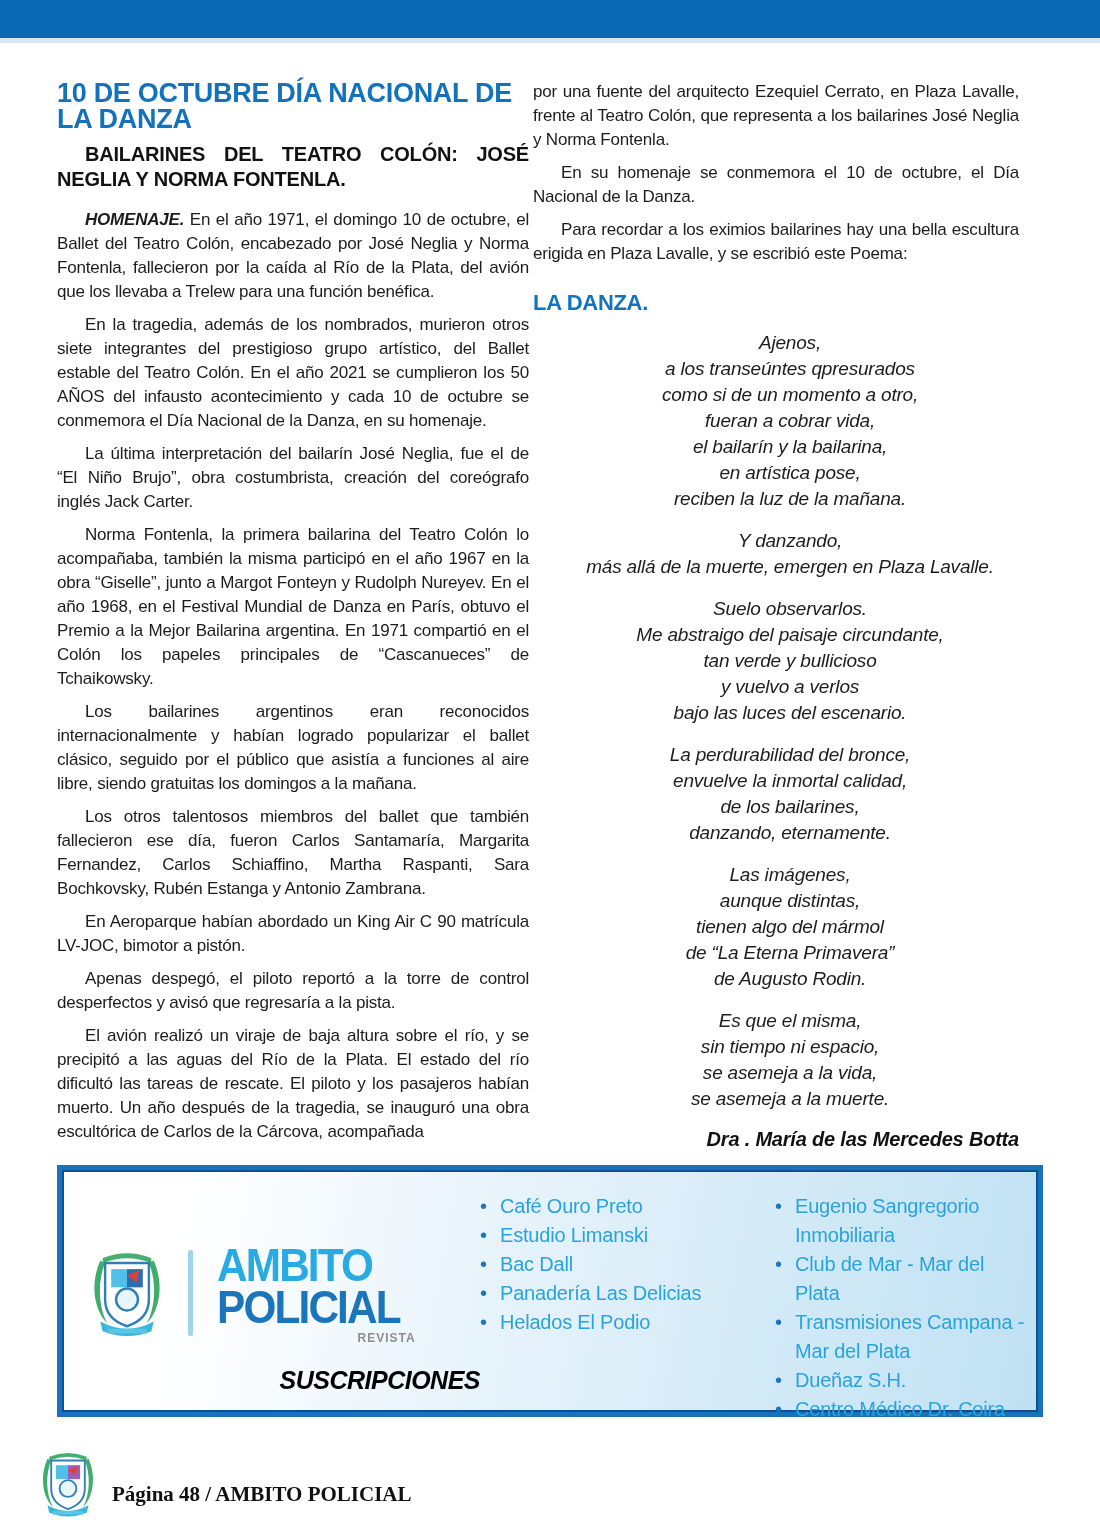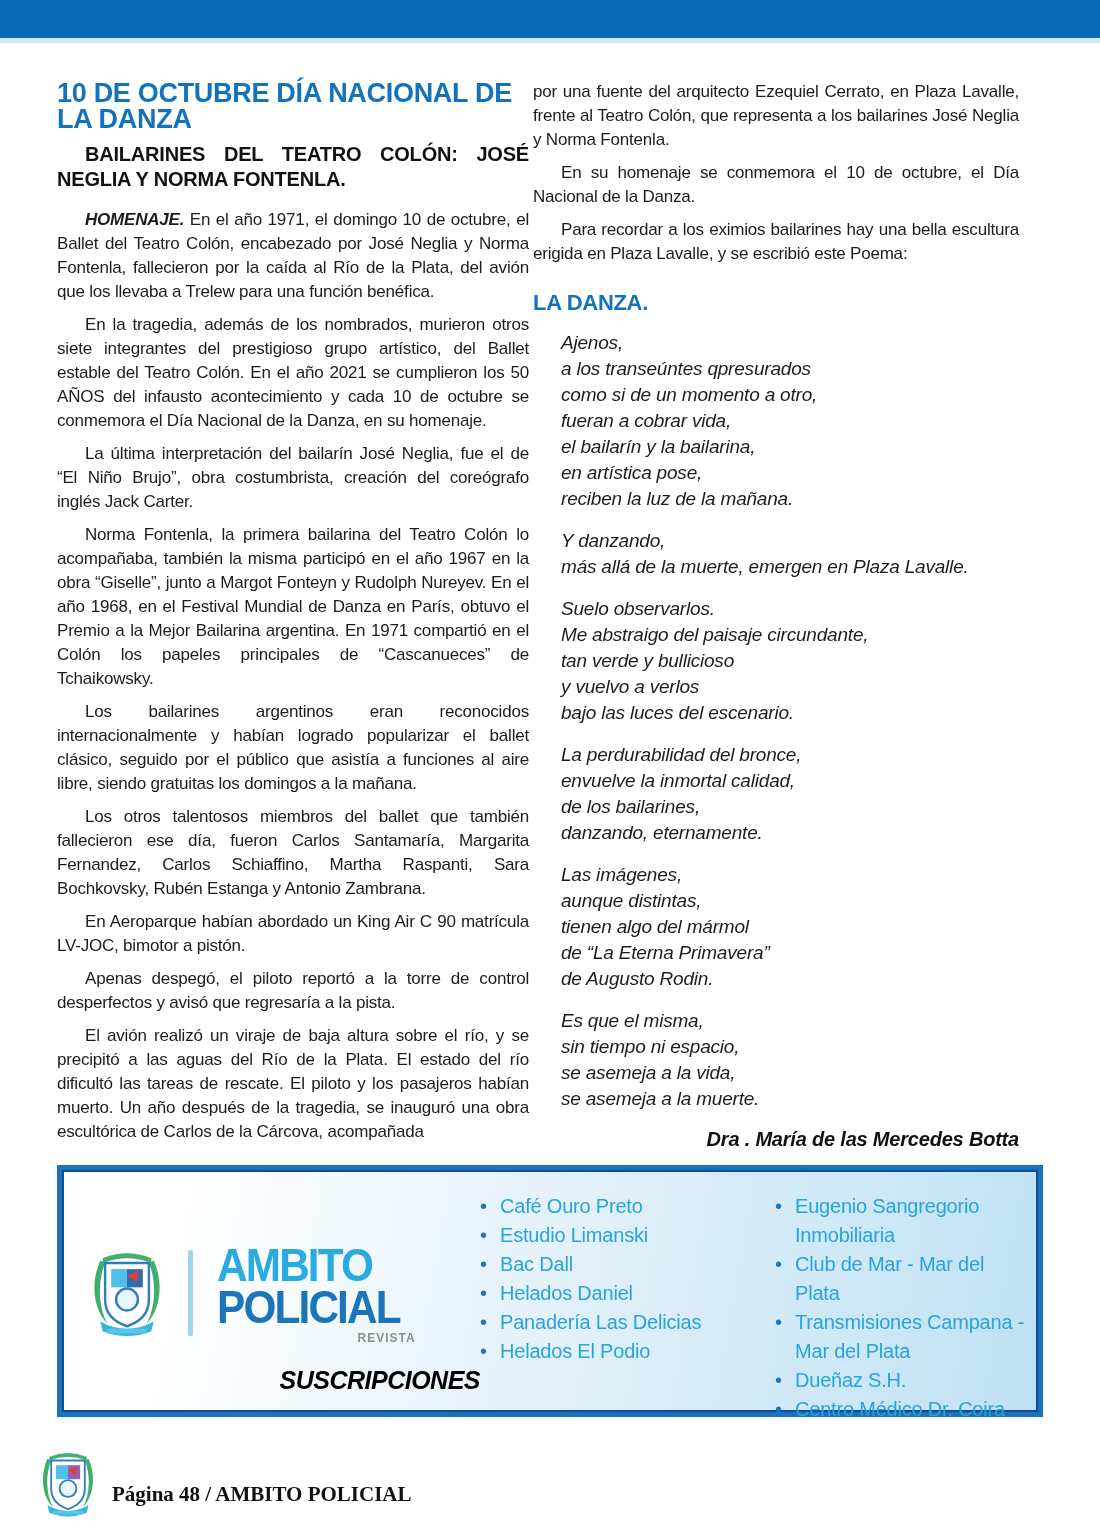--- a/index.html
+++ b/index.html
@@ -30,21 +30,21 @@
     font-size:17px;line-height:24px;letter-spacing:-0.2px;
     margin:0 0 9px 0;text-indent:28px;
   }
   p.body-par.no-indent{text-indent:0;}
   .par-lead{font-weight:bold;font-style:italic;}
 
   .poem-heading{
     font-size:22px;font-weight:bold;color:#1272bd;letter-spacing:-0.3px;
     margin:24px 0 14px 0;text-align:left;
   }
-  .poem{margin-left:28px;text-align:left;}
+  .poem{margin-left:28px;text-align:center;}
   .stanza{
     white-space:pre-line;font-style:italic;font-size:19px;line-height:26px;
     margin:0 0 16px 0;letter-spacing:-0.2px;color:#1d1d1f;
   }
   .poem-signature{
     font-size:20px;font-weight:bold;font-style:italic;text-align:right;
     margin-top:10px;letter-spacing:-0.2px;color:#111;
   }
 
   
@@ -177,21 +177,20 @@
         <span class="brand-tagline">REVISTA</span>
       </span>
     </div>
     <div class="subscriptions-label">SUSCRIPCIONES</div>
   </div>
 
   <ul class="sponsor-list">
     <li>Café Ouro Preto</li>
     <li>Estudio Limanski</li>
     <li>Bac Dall</li>
-    <li>Helados Daniel</li>
     <li>Panadería Las Delicias</li>
     <li>Helados El Podio</li>
   </ul>
 
   <ul class="sponsor-list">
     <li>Eugenio Sangregorio Inmobiliaria</li>
     <li>Club de Mar - Mar del Plata</li>
     <li>Transmisiones Campana - Mar del Plata</li>
     <li>Dueñaz S.H.</li>
     <li>Centro Médico Dr. Coira</li>

